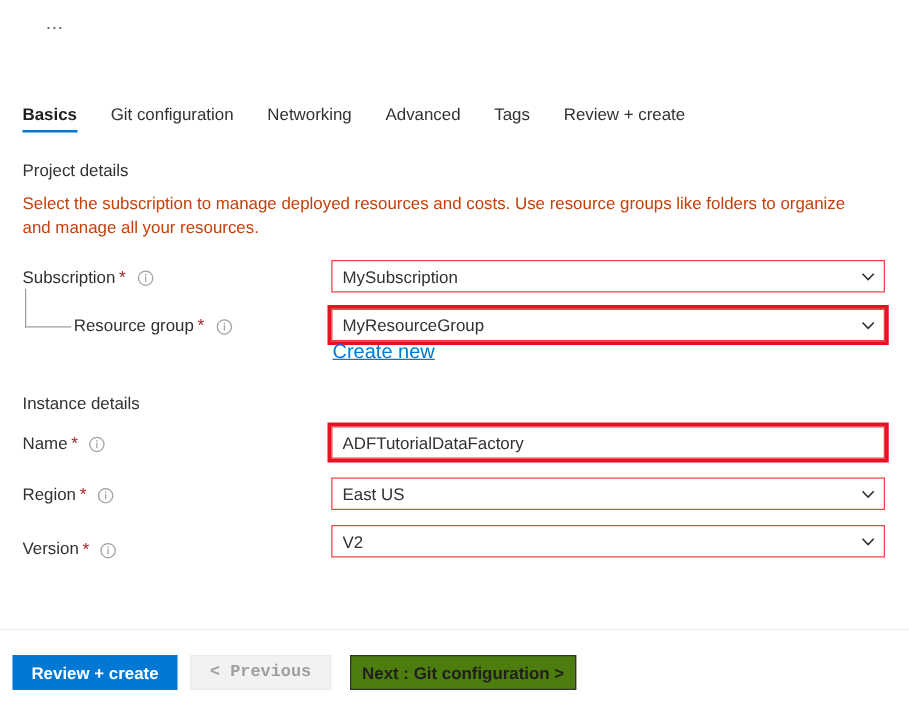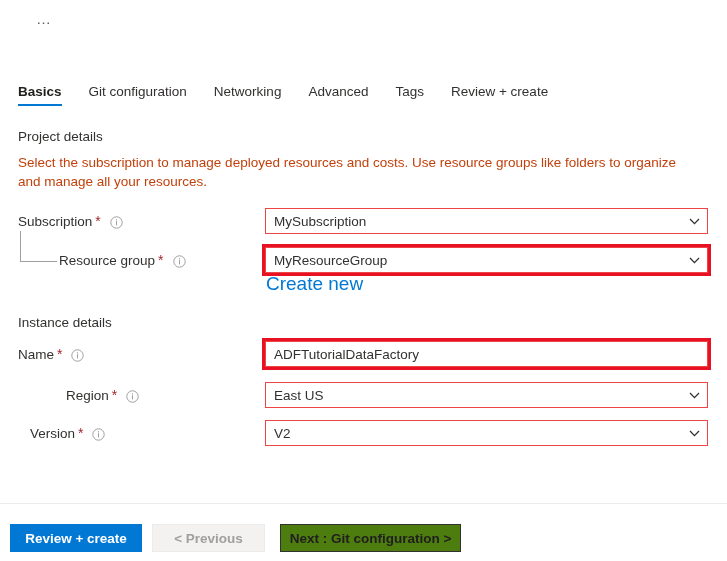--- a/index.html
+++ b/index.html
@@ -175,23 +175,24 @@
     width: 36px;
     height: 30px;
     border-left: 1px solid #a19f9d;
     border-bottom: 1px solid #a19f9d;
   }
 
   .create-new-link {
     position: absolute;
     left: 266px;
     top: 273px;
-    font-size: 19px;
+    font-size: 16px;
     color: #0078d4;
     cursor: pointer;
+    text-decoration: underline;
   }
 
   
   .footer-divider {
     position: absolute;
     left: 0;
     right: 0;
     top: 503px;
     height: 1px;
     background: #edebe9;
@@ -222,20 +223,21 @@
     width: 132px;
     margin-right: 10px;
   }
   .btn-disabled {
     background: #f3f2f1;
     color: #a19f9d;
     border: 1px solid #edebe9;
     width: 113px;
     margin-right: 15px;
     cursor: default;
+    font-family: Liberation Mono, monospace;
   }
   .btn-secondary {
     background: #4d7c0f;
     color: #201f1e;
     border: 1px solid #323130;
     width: 181px;
   }
 </style>
 </head>
 <body>
@@ -319,21 +321,21 @@
       </svg>
     </span>
   </div>
   <div class="control">
     <span class="value">ADFTutorialDataFactory</span>
   </div>
 </div>
 <div class="highlight" style="top:338px;"></div>
 
 <div class="form-row" style="top:382px;">
-  <div class="field-label" style="left:18px;margin-left:48px;">
+  <div class="field-label" style="left:18px;">
     <span>Region</span>
     <span class="req-star">*</span>
     <span class="info-icon">
       <svg width="13" height="13" viewBox="0 0 13 13">
         <circle cx="6.5" cy="6.5" r="5.7" fill="none" stroke="#a19f9d" stroke-width="1"></circle>
         <rect x="6" y="5.2" width="1" height="4.2" fill="#a19f9d"></rect>
         <rect x="6" y="3.2" width="1" height="1.3" fill="#a19f9d"></rect>
       </svg>
     </span>
   </div>
@@ -341,21 +343,21 @@
     <span class="value">East US</span>
     <span class="chevron">
       <svg width="11" height="7" viewBox="0 0 11 7">
           <polyline points="1,1 5.5,5.6 10,1" fill="none" stroke="#323130" stroke-width="1.3"></polyline>
         </svg>
     </span>
   </div>
 </div>
 
 <div class="form-row" style="top:420px;">
-  <div class="field-label" style="left:30px;">
+  <div class="field-label" style="left:18px;align-items:flex-end;">
     <span>Version</span>
     <span class="req-star">*</span>
     <span class="info-icon">
       <svg width="13" height="13" viewBox="0 0 13 13">
         <circle cx="6.5" cy="6.5" r="5.7" fill="none" stroke="#a19f9d" stroke-width="1"></circle>
         <rect x="6" y="5.2" width="1" height="4.2" fill="#a19f9d"></rect>
         <rect x="6" y="3.2" width="1" height="1.3" fill="#a19f9d"></rect>
       </svg>
     </span>
   </div>

